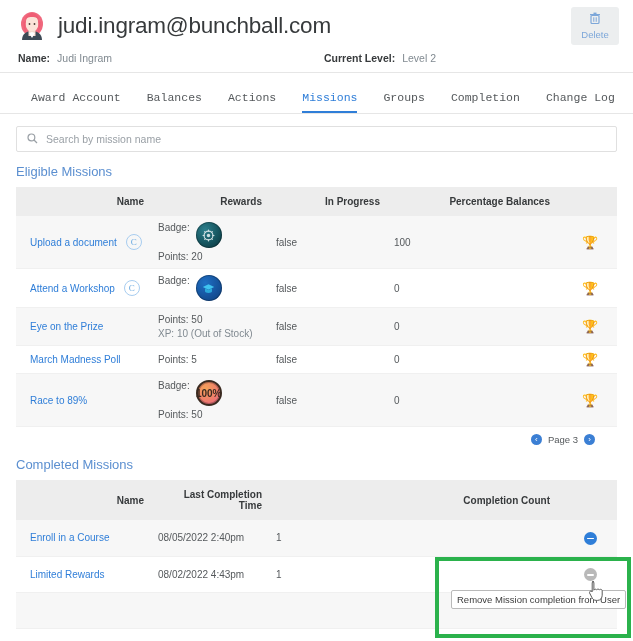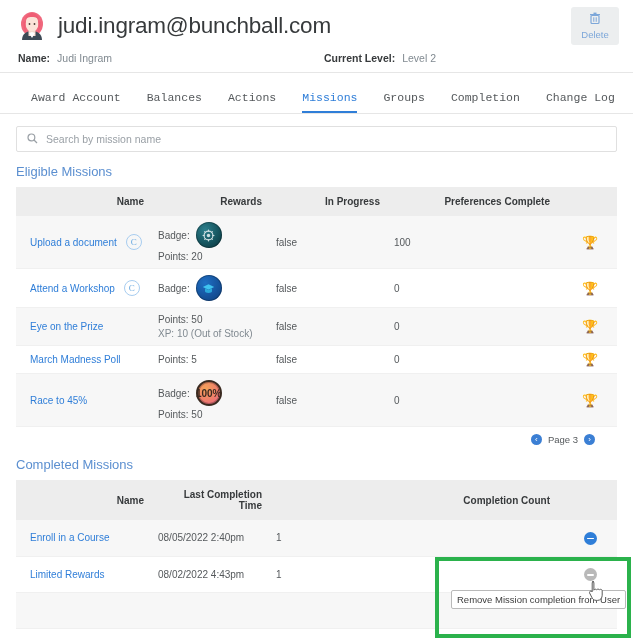--- a/index.html
+++ b/index.html
@@ -87,21 +87,21 @@
   .name-cell { display: flex; align-items: center; gap: 9px; }
 
   .recur-icon {
     width: 16px; height: 16px; border-radius: 50%;
     border: 1px solid #a8cdf0; color: #6aa9e0;
     font-size: 9px; display: flex; align-items: center; justify-content: center;
     flex: none; font-family: "Liberation Serif", serif;
   }
 
   .rewards-cell { display: flex; flex-direction: column; gap: 3px; }
-  .reward-line { display: flex; align-items: center; gap: 6px; }
+  .reward-line { display: flex; gap: 6px; }
 
   .badge {
     width: 26px; height: 26px; border-radius: 50%; flex: none;
     display: flex; align-items: center; justify-content: center;
     font-size: 8px; font-weight: bold; color: #fff;
     box-shadow: 0 0 0 1px rgba(0,0,0,0.25) inset;
   }
   .badge-gear { background: radial-gradient(circle at 35% 30%, #2d7f8c 0%, #15545e 55%, #0a2f36 100%); }
   .badge-cap  { background: radial-gradient(circle at 35% 30%, #1f6fc4 0%, #15539c 55%, #0d3e7a 100%); }
   .badge-100  { background: radial-gradient(circle at 35% 30%, #f4a259 0%, #ef7f6a 55%, #e8628f 100%);
@@ -223,21 +223,21 @@
         <col style="width:118px">
         <col style="width:118px">
         <col style="width:170px">
         <col style="width:67px">
     </colgroup>
     <thead>
       <tr>
         <th>Name</th>
         <th>Rewards</th>
         <th>In Progress</th>
-        <th>Preferences Complete</th>
+        <th>Percentage Balances</th>
         <th></th>
       </tr>
     </thead>
     <tbody>
 
       <tr class="alt">
         <td>
           <div class="name-cell">
             <a class="mission-link">Upload a document</a>
             <span class="recur-icon">C</span>
@@ -342,21 +342,21 @@
         <td>false</td>
         <td>0</td>
         <td class="trophy-cell">
           <span class="trophy">🏆</span>
         </td>
       </tr>
 
       <tr class="alt">
         <td>
           <div class="name-cell">
-            <a class="mission-link">Race to 45%</a>
+            <a class="mission-link">Race to 89%</a>
           </div>
         </td>
         <td>
           <div class="rewards-cell">
             <div class="reward-line">
               <span>Badge:</span>
               <span class="badge badge-100">100%</span>
             </div>
             <div class="reward-line">
               <span>Points: 50</span>

